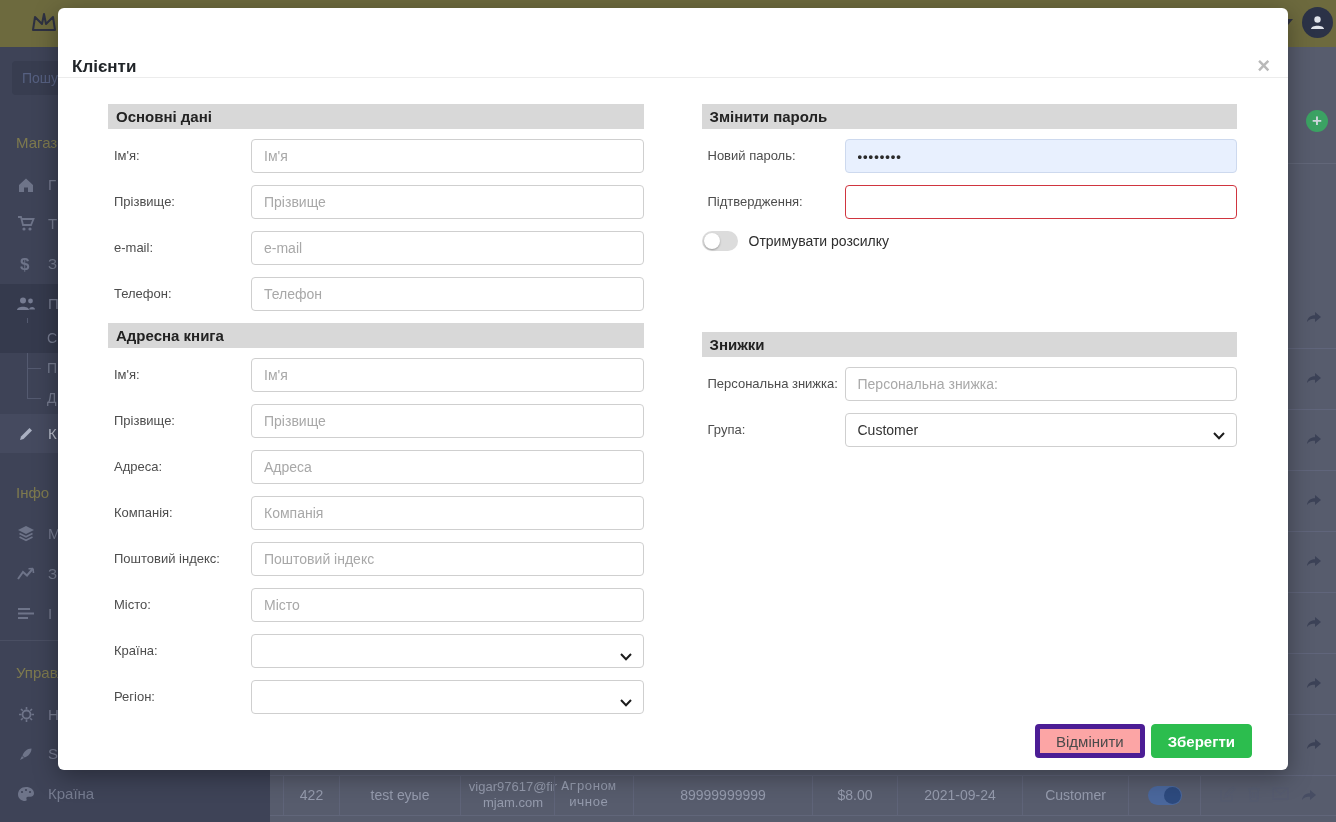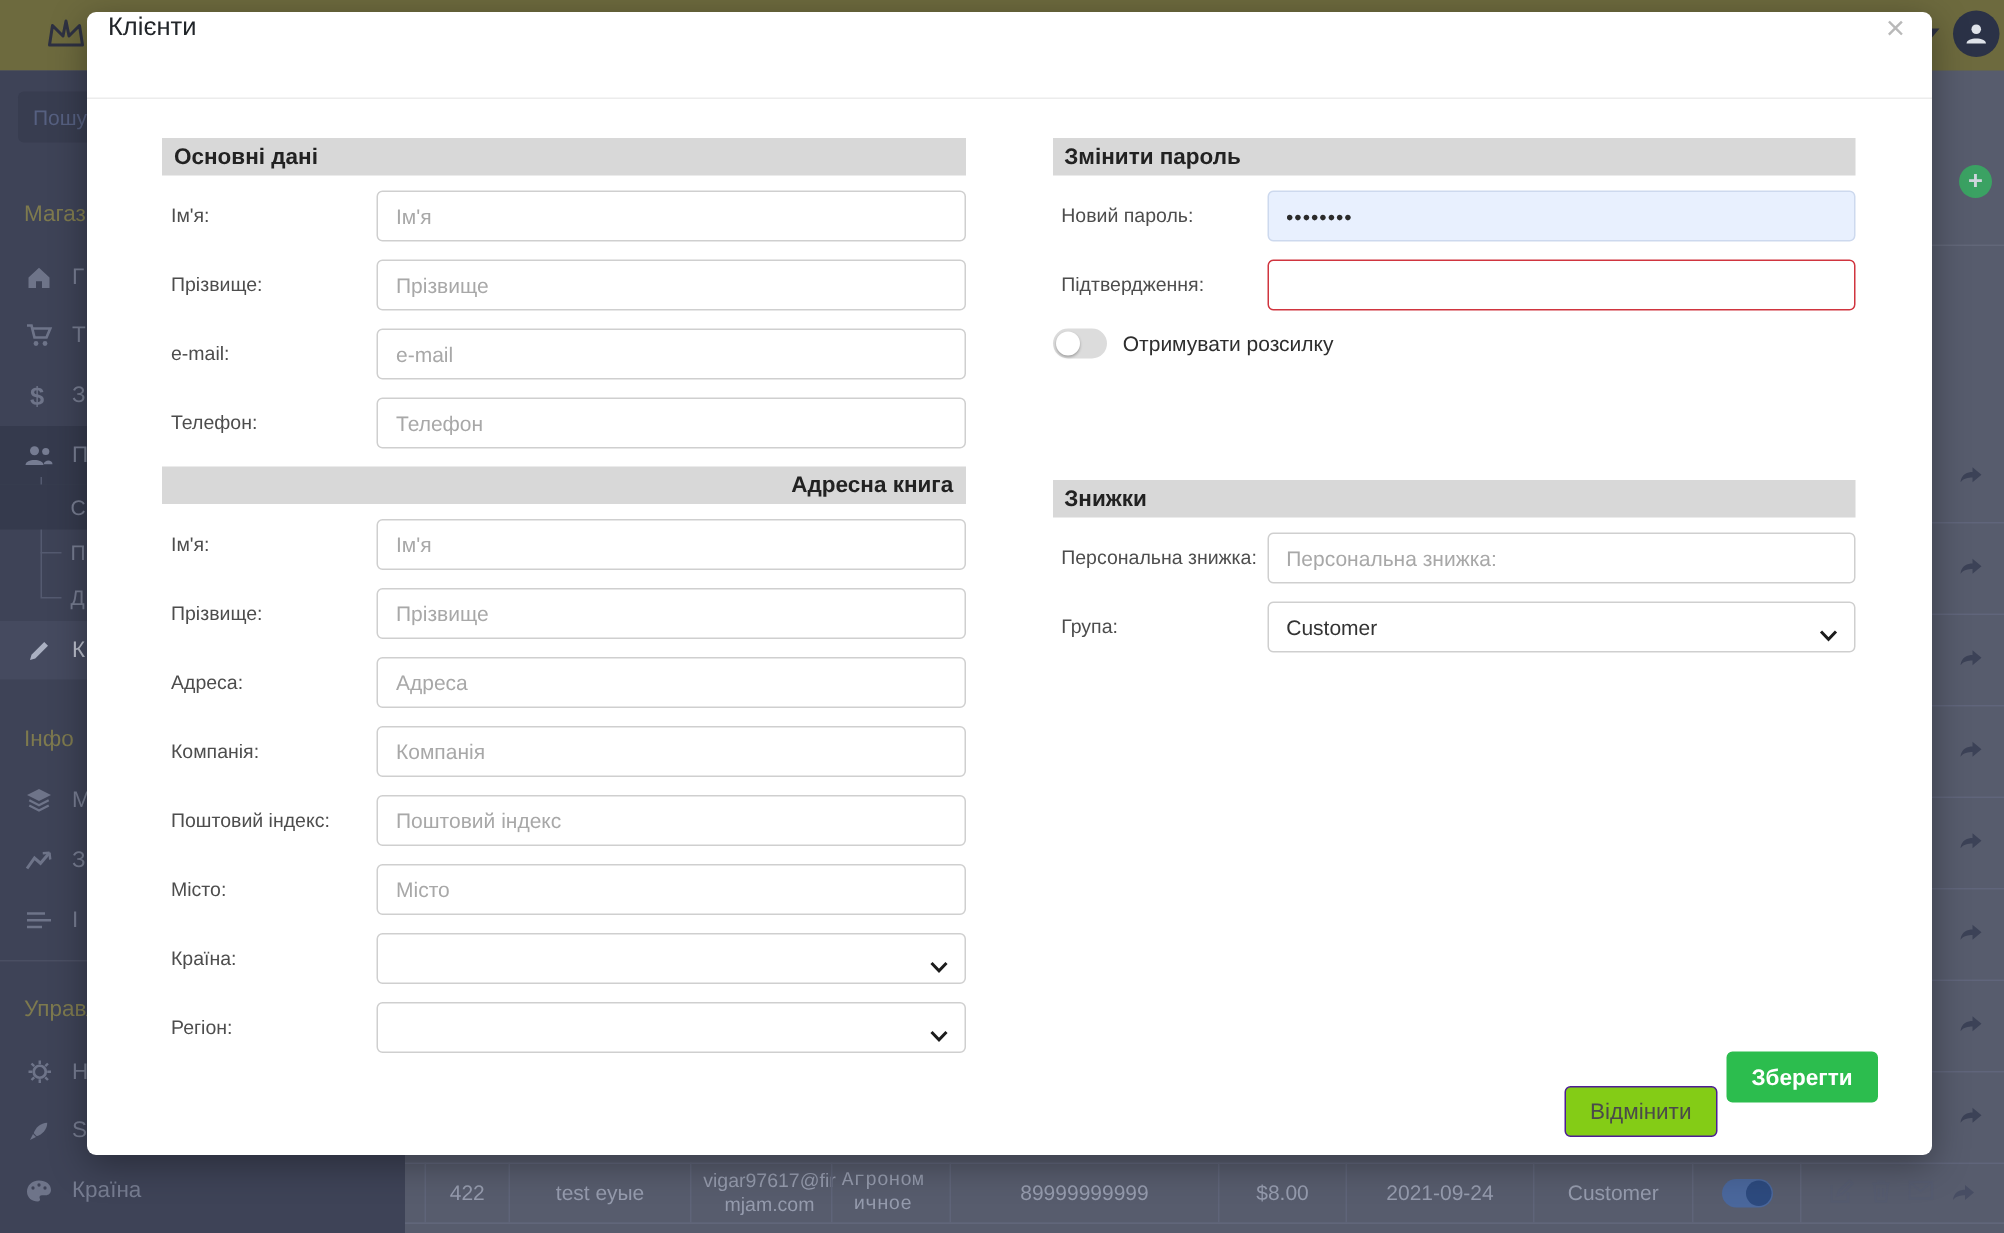--- a/index.html
+++ b/index.html
@@ -43,47 +43,47 @@
   .cell{position:absolute;top:0;height:40px;border-left:1px solid #5f6479;box-sizing:border-box;
     display:flex;align-items:center;justify-content:center;text-align:center;}
   .cell.small{font-size:13px;line-height:16px;word-break:break-all;padding:0 6px;}
   .row-sliver{position:absolute;left:270px;top:815px;width:1066px;height:7px;border-top:1px solid #61667a;}
   .pill-on{width:34px;height:19px;border-radius:10px;background:#4a679c;position:relative;}
   .pill-on .knob{position:absolute;right:1px;top:1px;width:17px;height:17px;border-radius:50%;background:#2d4a7e;}
   .row-icons{display:flex;gap:11px;align-items:center;justify-content:center;width:100%;}
   
   .modal{position:absolute;left:58px;top:8px;width:1230px;height:762px;background:#ffffff;
     border-radius:6px;box-shadow:0 6px 24px rgba(0,0,0,.35);}
-  .modal-header{height:58px;display:flex;align-items:flex-start;justify-content:space-between;
-    padding:0 18px 0 14px;border-bottom:1px solid #ececec;box-sizing:border-box;}
+  .modal-header{height:70px;display:flex;align-items:flex-end;justify-content:space-between;
+    padding:0 18px 0 14px;border-bottom:1px solid #ececec;box-sizing:border-box;font-weight:bold;}
   .modal-title{font-size:17px;color:#212529;}
   .close-x{color:#b9b9b9;font-size:22px;line-height:22px;cursor:pointer;}
   .modal-body{display:flex;gap:58px;padding:26px 51px 0 50px;}
   .col{width:539px;}
   .sec-head{background:#d8d8d8;height:25px;line-height:25px;padding:0 8px;font-size:15px;
     font-weight:bold;color:#222222;margin-bottom:10px;}
-  .sec-mt{margin-top:11px;text-align:right;}
+  .sec-mt{margin-top:11px;}
   .frow{display:flex;align-items:center;margin-bottom:12px;}
   .flabel{width:143px;min-width:143px;padding-left:6px;font-size:13px;color:#4d4d4d;box-sizing:border-box;line-height:16px;}
   .finput{flex:1;height:34px;border:1px solid #cfcfcf;border-radius:4px;padding:16px 12px;
     font-size:14px;color:#333;box-sizing:border-box;outline:none;font-family:"Liberation Sans",sans-serif;}
   .finput::placeholder{color:#a8a8a8;opacity:1;}
   .finput.pw{background:#e8f0fe;border-color:#cdd9ee;font-size:13px;font-weight:bold;color:#2b2b2b;letter-spacing:1px;}
   .finput.error{border:1.5px solid #d0353f;}
   .fselect{flex:1;height:34px;border:1px solid #cfcfcf;border-radius:4px;position:relative;
     display:flex;align-items:center;padding:0 12px;font-size:14px;color:#333;box-sizing:border-box;cursor:pointer;}
   .fselect .chev{position:absolute;right:11px;top:13px;}
   .toggle-row{display:flex;align-items:center;margin-top:0;}
   .toggle{width:36px;height:20px;border-radius:10px;background:#dcdcdc;position:relative;cursor:pointer;}
   .toggle .knob{position:absolute;left:2px;top:2px;width:16px;height:16px;border-radius:50%;background:#fff;
     box-shadow:0 1px 2px rgba(0,0,0,.3);}
   .toggle-label{margin-left:11px;font-size:14px;color:#2e2e2e;}
   .modal-footer{position:absolute;right:36px;bottom:12px;display:flex;gap:6px;}
   .btn{height:34px;border-radius:4px;font-size:15px;padding:0 16px;display:flex;align-items:center;cursor:pointer;box-sizing:border-box;}
-  .btn.cancel{background:#84cc16;border:1px solid #4c1d95;color:#4a4a4a;margin-top:23px;}
+  .btn.cancel{background:#fca5a5;border:5px solid #4c1d95;color:#4a4a4a;}
   .btn.save{background:#2cbd4e;border:1px solid #2cbd4e;color:#fff;font-weight:bold;}
 </style>
 </head>
 <body>
 
 <div class="topbar">
   <span class="crown">
     <svg width="27" height="24" viewBox="0 0 27 24">
         <path d="M3 19 L5 6 L12 13 L14 3 L16 13 L23 6 L25 19 Z M4 19 H24" fill="none" stroke="#2e3142" stroke-width="2" stroke-linejoin="round"></path>
       </svg>

